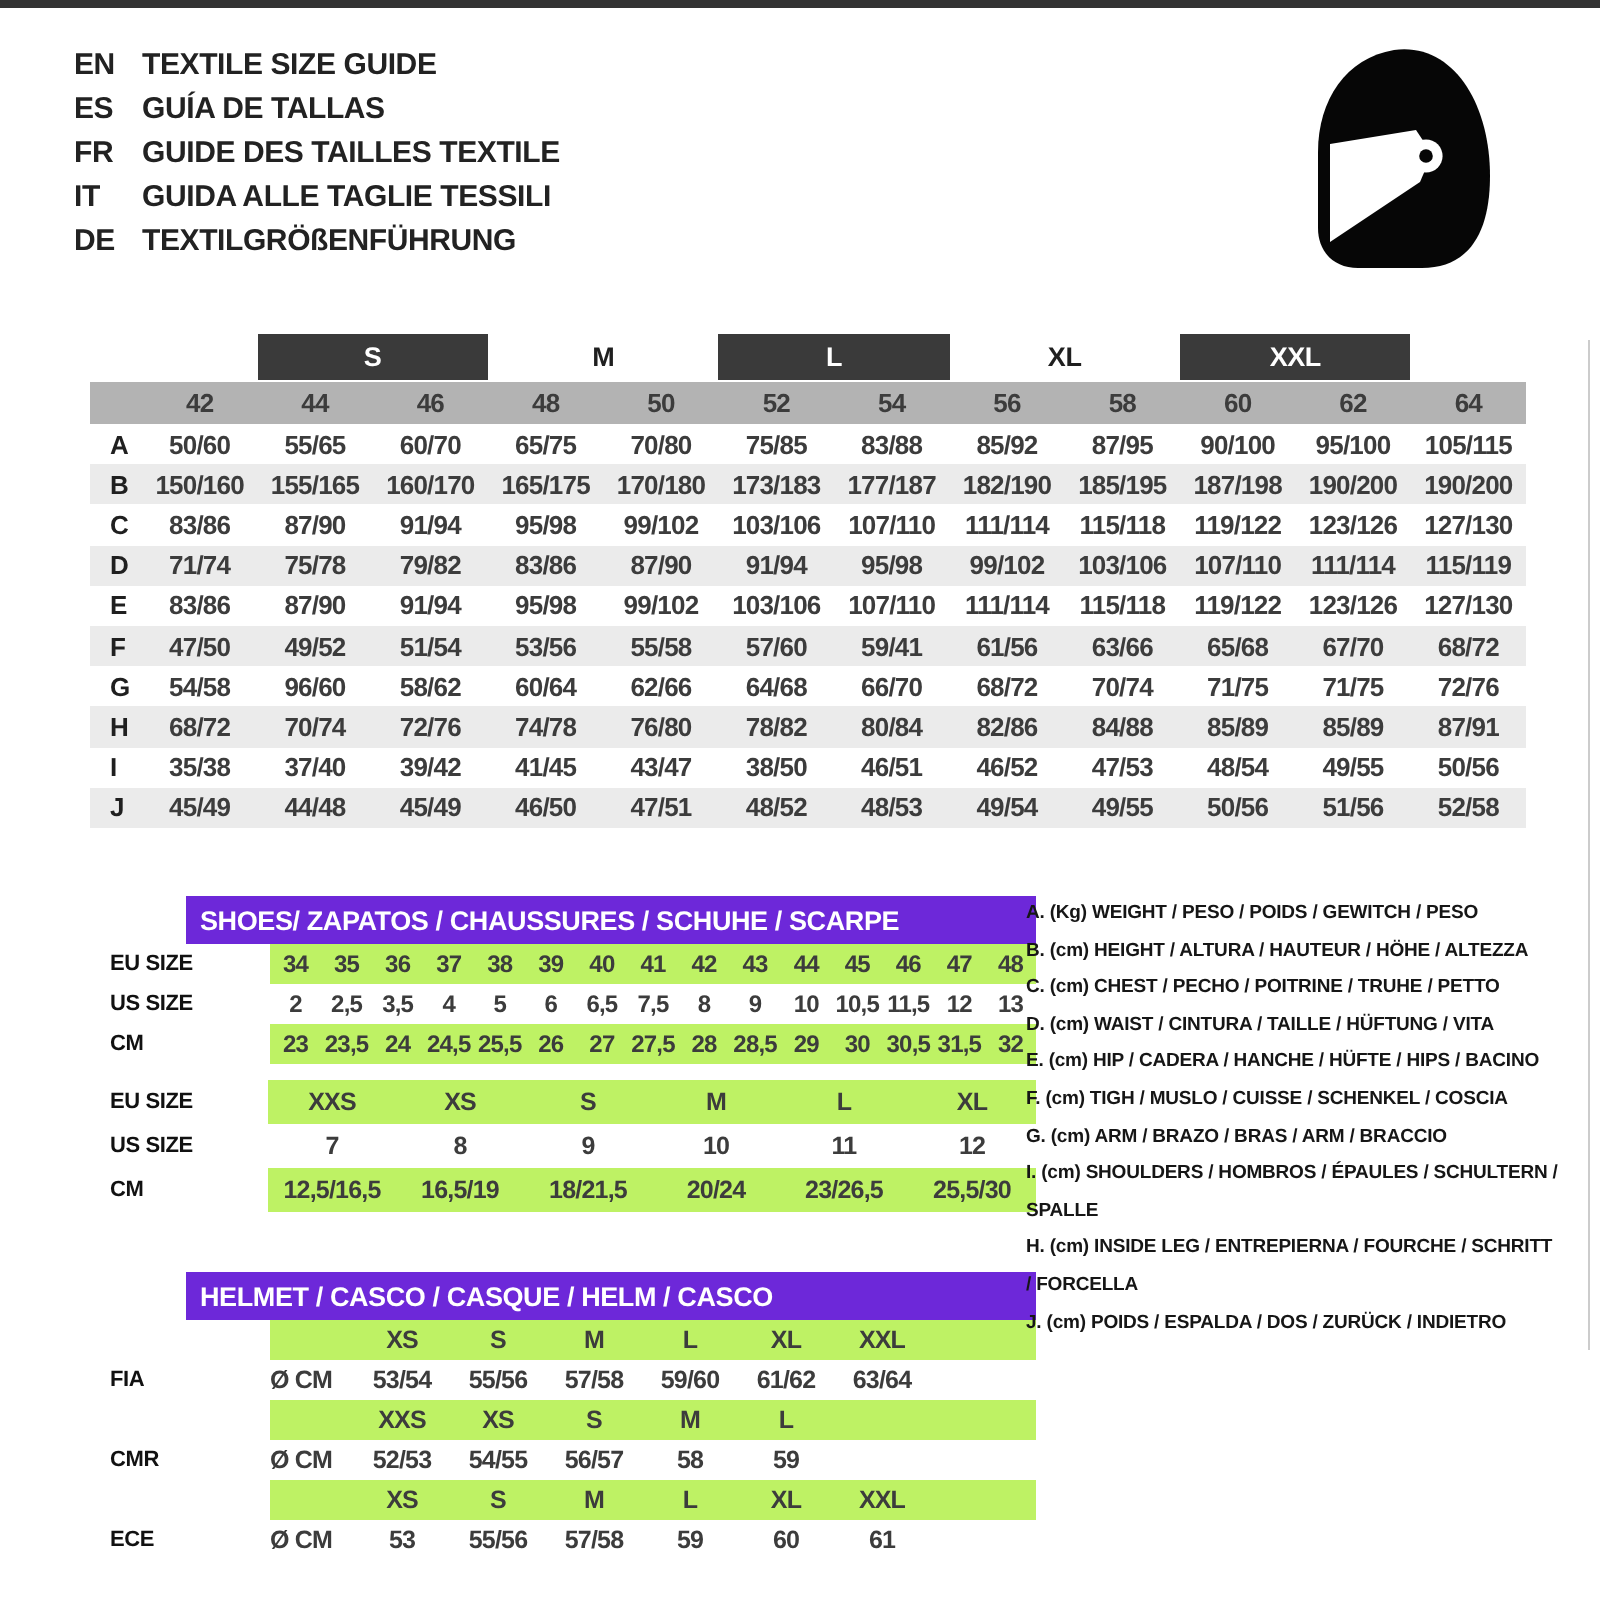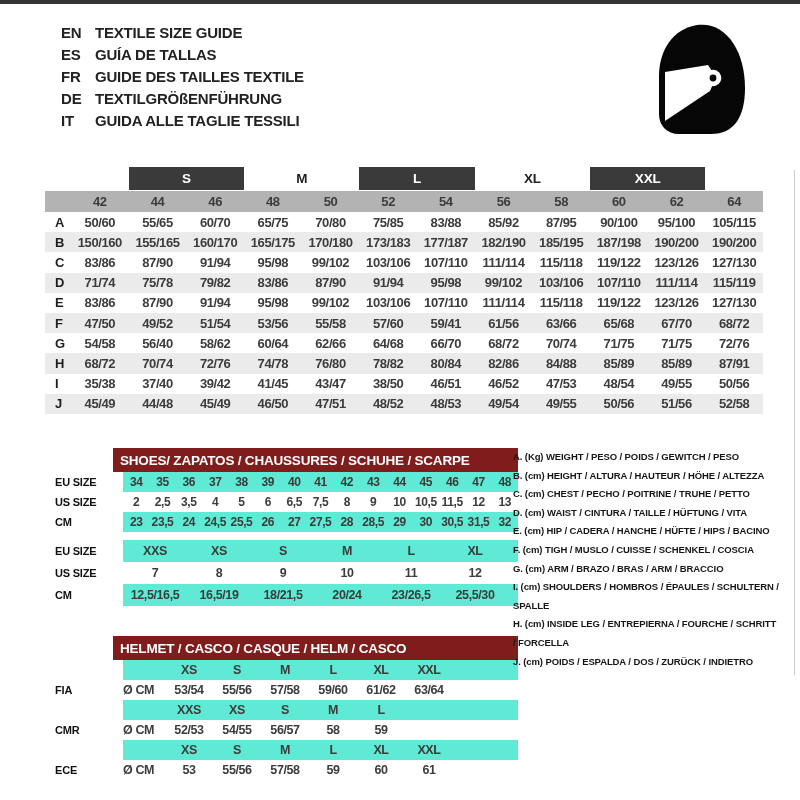--- a/index.html
+++ b/index.html
@@ -4,49 +4,49 @@
 <style>
   html,body{margin:0;padding:0;}
   body{
     width:800px;height:800px;position:relative;background:#fff;
     font-family:"Liberation Sans",sans-serif;overflow:hidden;color:#1c1c1c;
   }
   .topline{position:absolute;left:0;top:0;width:800px;height:4px;background:#333;}
   .rightline{position:absolute;left:794px;top:170px;width:1px;height:505px;background:#ccc;}
 
   
-  .lang{position:absolute;left:61px;top:21px;}
+  .lang{position:absolute;left:37px;top:21px;}
   .lang-row{display:flex;height:22px;align-items:center;font-size:15px;font-weight:700;color:#222;letter-spacing:-0.2px;}
   .lang-code{width:34px;}
 
   
   .icon-wrap{position:absolute;left:649px;top:20px;width:104px;height:122px;}
 
   
   .textile{position:absolute;left:45px;top:167px;width:718px;font-weight:700;color:#3c3c3c;}
   .t-groups{display:grid;grid-template-columns:26px repeat(12,1fr);height:23px;margin-bottom:1px;}
   .grp{display:flex;align-items:center;justify-content:center;font-size:13.5px;color:#1f1f1f;letter-spacing:-0.2px;}
   .grp.box{background:#3a3a3a;color:#fff;}
   .g-s{grid-column:3/5}.g-m{grid-column:5/7}.g-l{grid-column:7/9}.g-xl{grid-column:9/11}.g-xxl{grid-column:11/13}
   .t-cols{display:grid;grid-template-columns:26px repeat(12,1fr);height:21px;background:#b3b3b3;align-items:center;}
   .t-row{display:grid;grid-template-columns:26px repeat(12,1fr);height:20.2px;align-items:center;}
   .t-row.stripe{background:#ebebeb;}
   .t-cell{text-align:center;font-size:13px;letter-spacing:-0.4px;white-space:nowrap;}
   .t-label{padding-left:10px;font-size:13px;color:#1f1f1f;}
 
   
   .sub{position:absolute;left:55px;width:463px;font-weight:700;}
-  .sub-title{margin-left:58px;height:24px;background:#7f1d1d;color:#fff;font-size:13.5px;
+  .sub-title{margin-left:38px;height:24px;background:#6d28d9;color:#fff;font-size:13.5px;
     display:flex;align-items:center;padding-left:7px;box-sizing:border-box;letter-spacing:-0.2px;white-space:nowrap;}
   .s-row{display:flex;align-items:stretch;}
   .shoes .s-row,.helmet .s-row{height:20px;}
   .gloves .s-row{height:22px;}
-  .s-label{width:68px;font-size:11px;color:#111;display:flex;align-items:center;letter-spacing:-0.2px;}
+  .s-label{width:80px;font-size:11px;color:#111;display:flex;align-items:center;letter-spacing:-0.2px;}
   .s-content{flex:1;display:grid;align-items:center;text-align:center;font-size:12px;color:#3c3c3c;letter-spacing:-0.4px;}
-  .s-content.shaded{background:#5eead4;}
+  .s-content.shaded{background:#bef264;}
   .shoes .s-content{grid-template-columns:repeat(15,1fr);}
   .gloves .s-content{grid-template-columns:repeat(6,64px);font-size:12.5px;}
   .helmet .s-content{grid-template-columns:42px repeat(6,48px);font-size:12.5px;}
   .s-val{white-space:nowrap;}
   .h-unit{text-align:left;white-space:nowrap;}
 
   .helmet{top:636px;}
   .shoes{top:448px;}
   .gloves{top:540px;}
 
@@ -67,26 +67,26 @@
     </div>
     <div class="lang-row">
       <div class="lang-code">ES</div>
       <div class="lang-text">GUÍA DE TALLAS</div>
     </div>
     <div class="lang-row">
       <div class="lang-code">FR</div>
       <div class="lang-text">GUIDE DES TAILLES TEXTILE</div>
     </div>
     <div class="lang-row">
+      <div class="lang-code">IT</div>
+      <div class="lang-text">GUIDA ALLE TAGLIE TESSILI</div>
+    </div>
+    <div class="lang-row">
       <div class="lang-code">DE</div>
       <div class="lang-text">TEXTILGRÖßENFÜHRUNG</div>
-    </div>
-    <div class="lang-row">
-      <div class="lang-code">IT</div>
-      <div class="lang-text">GUIDA ALLE TAGLIE TESSILI</div>
     </div>
   </div>
 
 <div class="icon-wrap">
   <svg viewBox="0 0 104 122" width="104" height="122" aria-hidden="true">
     <path d="M48 5 C24 9 10 30 10 56 L10 94 C10 106 18 114 30 114 L62 114 C85 114 96 97 96 68 C96 31 77 1 48 5 Z" fill="#060606"></path>
     <path d="M16 52 L59 45 L67 57 L61 71 L16 101 Z" fill="#fff"></path>
     <circle cx="64" cy="58" r="8.3" fill="#fff"></circle>
     <circle cx="64" cy="58" r="3.4" fill="#060606"></circle>
   </svg>
@@ -202,21 +202,21 @@
         <div class="t-cell">59/41</div>
         <div class="t-cell">61/56</div>
         <div class="t-cell">63/66</div>
         <div class="t-cell">65/68</div>
         <div class="t-cell">67/70</div>
         <div class="t-cell">68/72</div>
       </div>
       <div class="t-row">
         <div class="t-label">G</div>
         <div class="t-cell">54/58</div>
-        <div class="t-cell">56/40</div>
+        <div class="t-cell">96/60</div>
         <div class="t-cell">58/62</div>
         <div class="t-cell">60/64</div>
         <div class="t-cell">62/66</div>
         <div class="t-cell">64/68</div>
         <div class="t-cell">66/70</div>
         <div class="t-cell">68/72</div>
         <div class="t-cell">70/74</div>
         <div class="t-cell">71/75</div>
         <div class="t-cell">71/75</div>
         <div class="t-cell">72/76</div>

